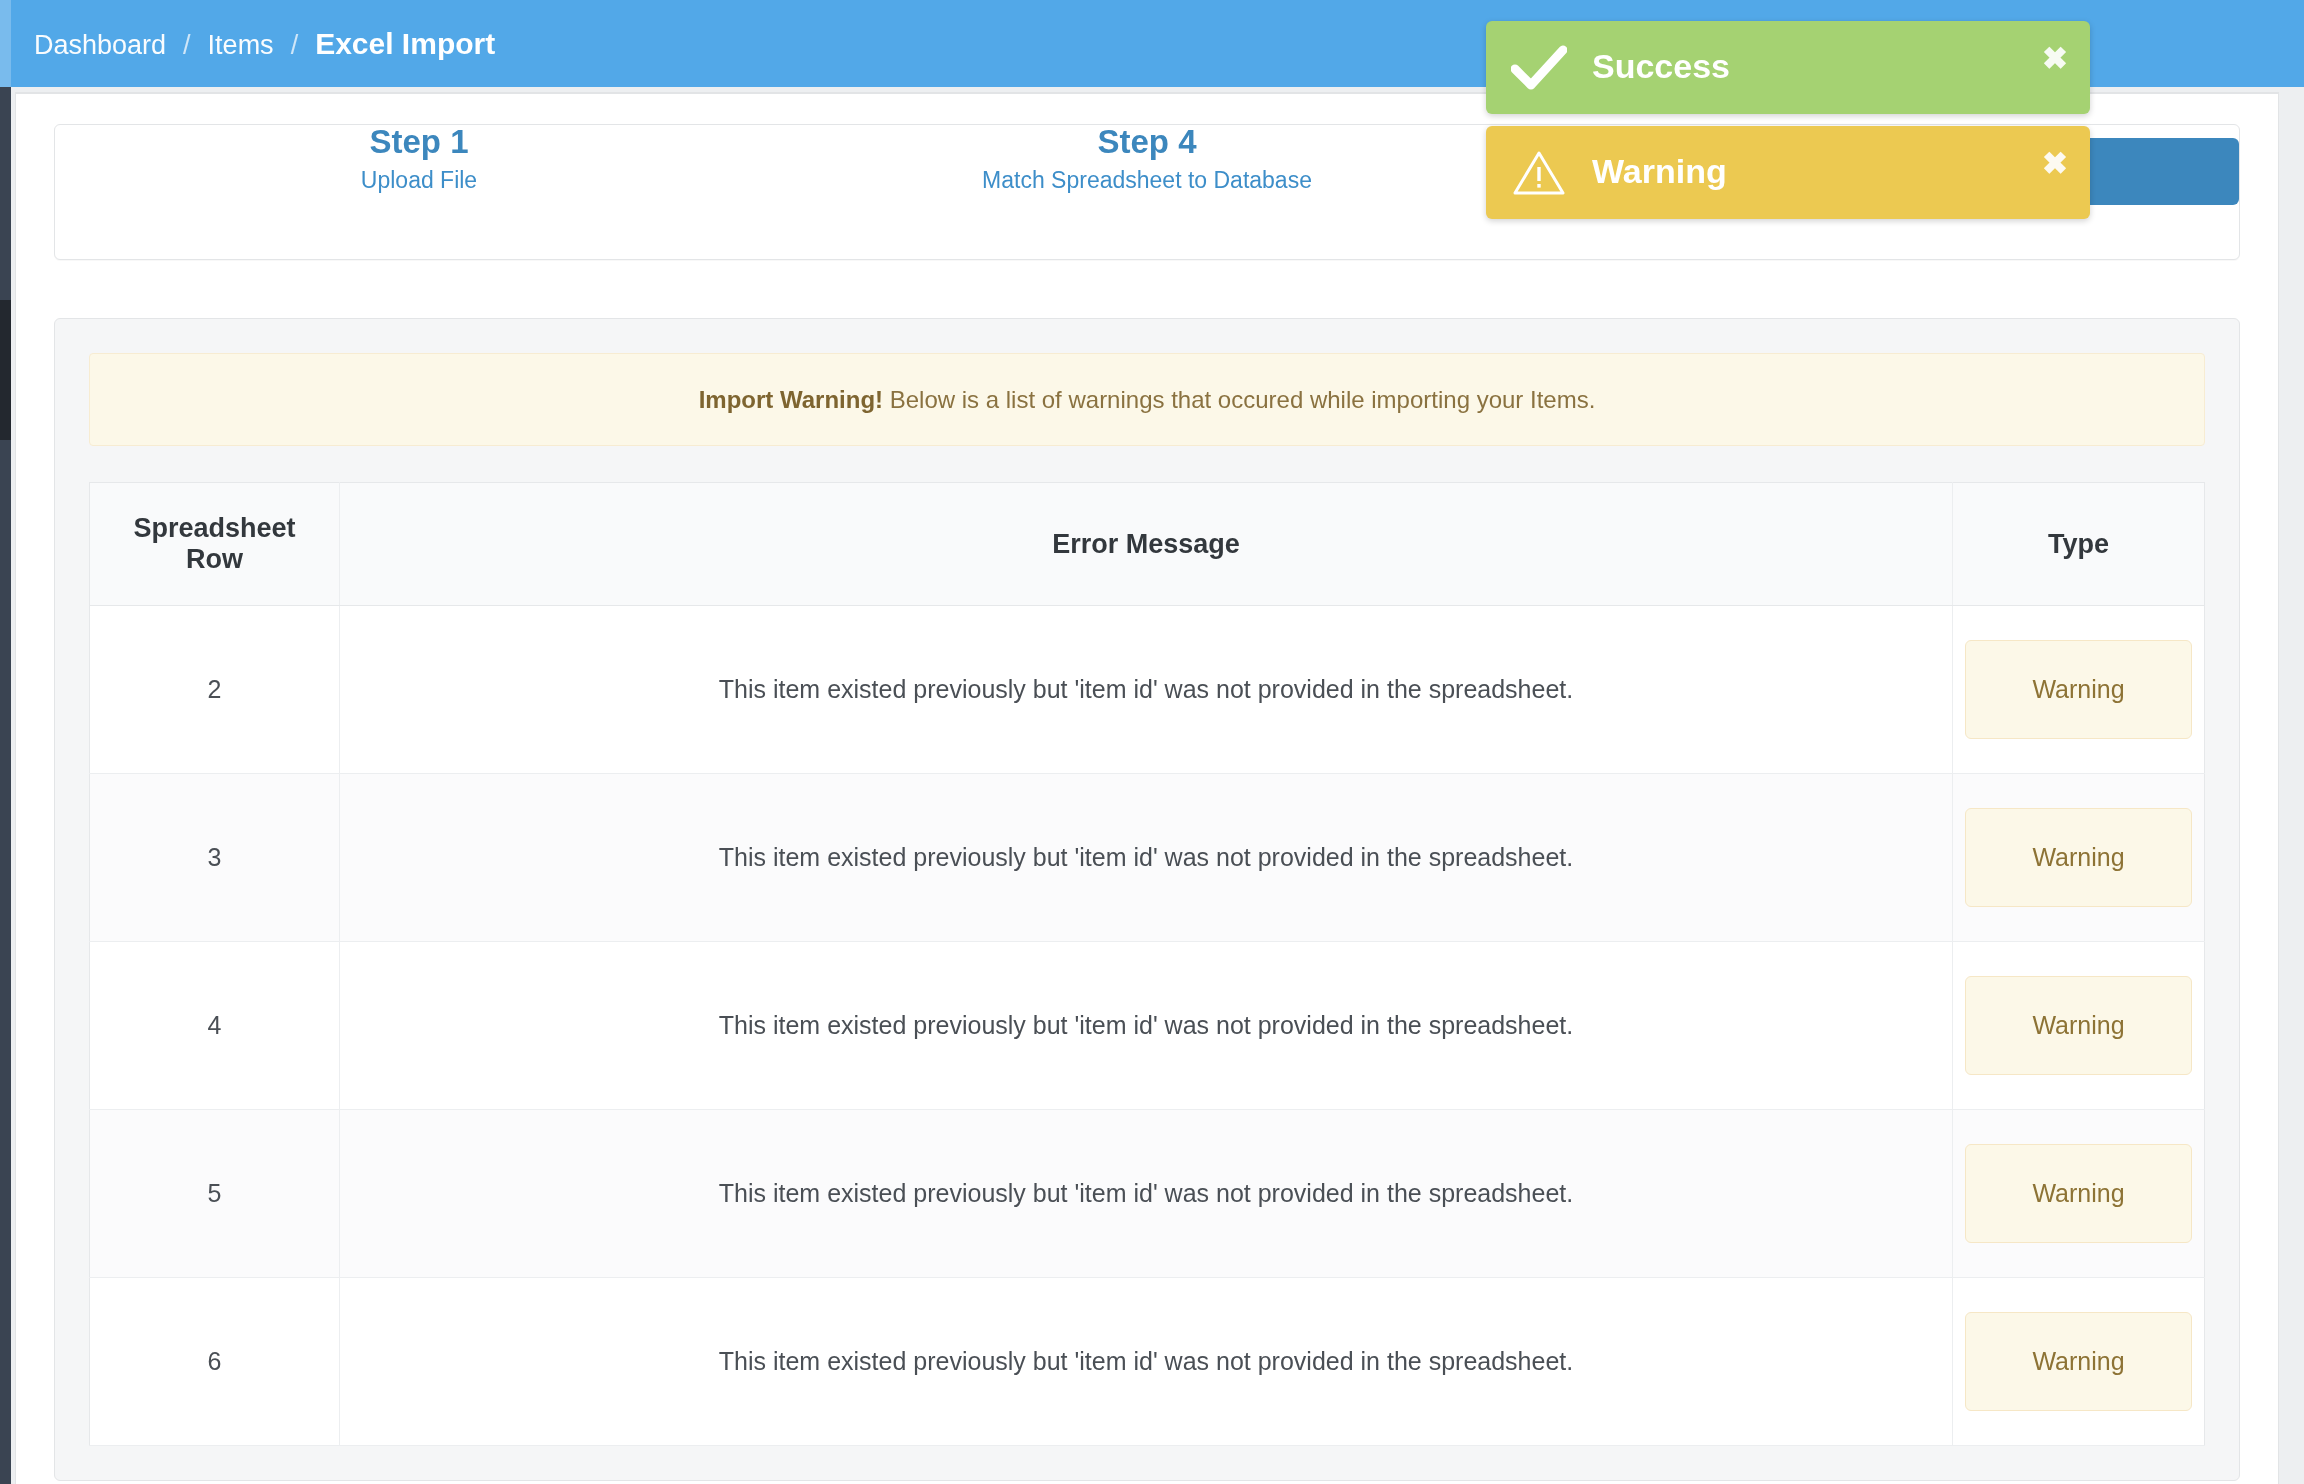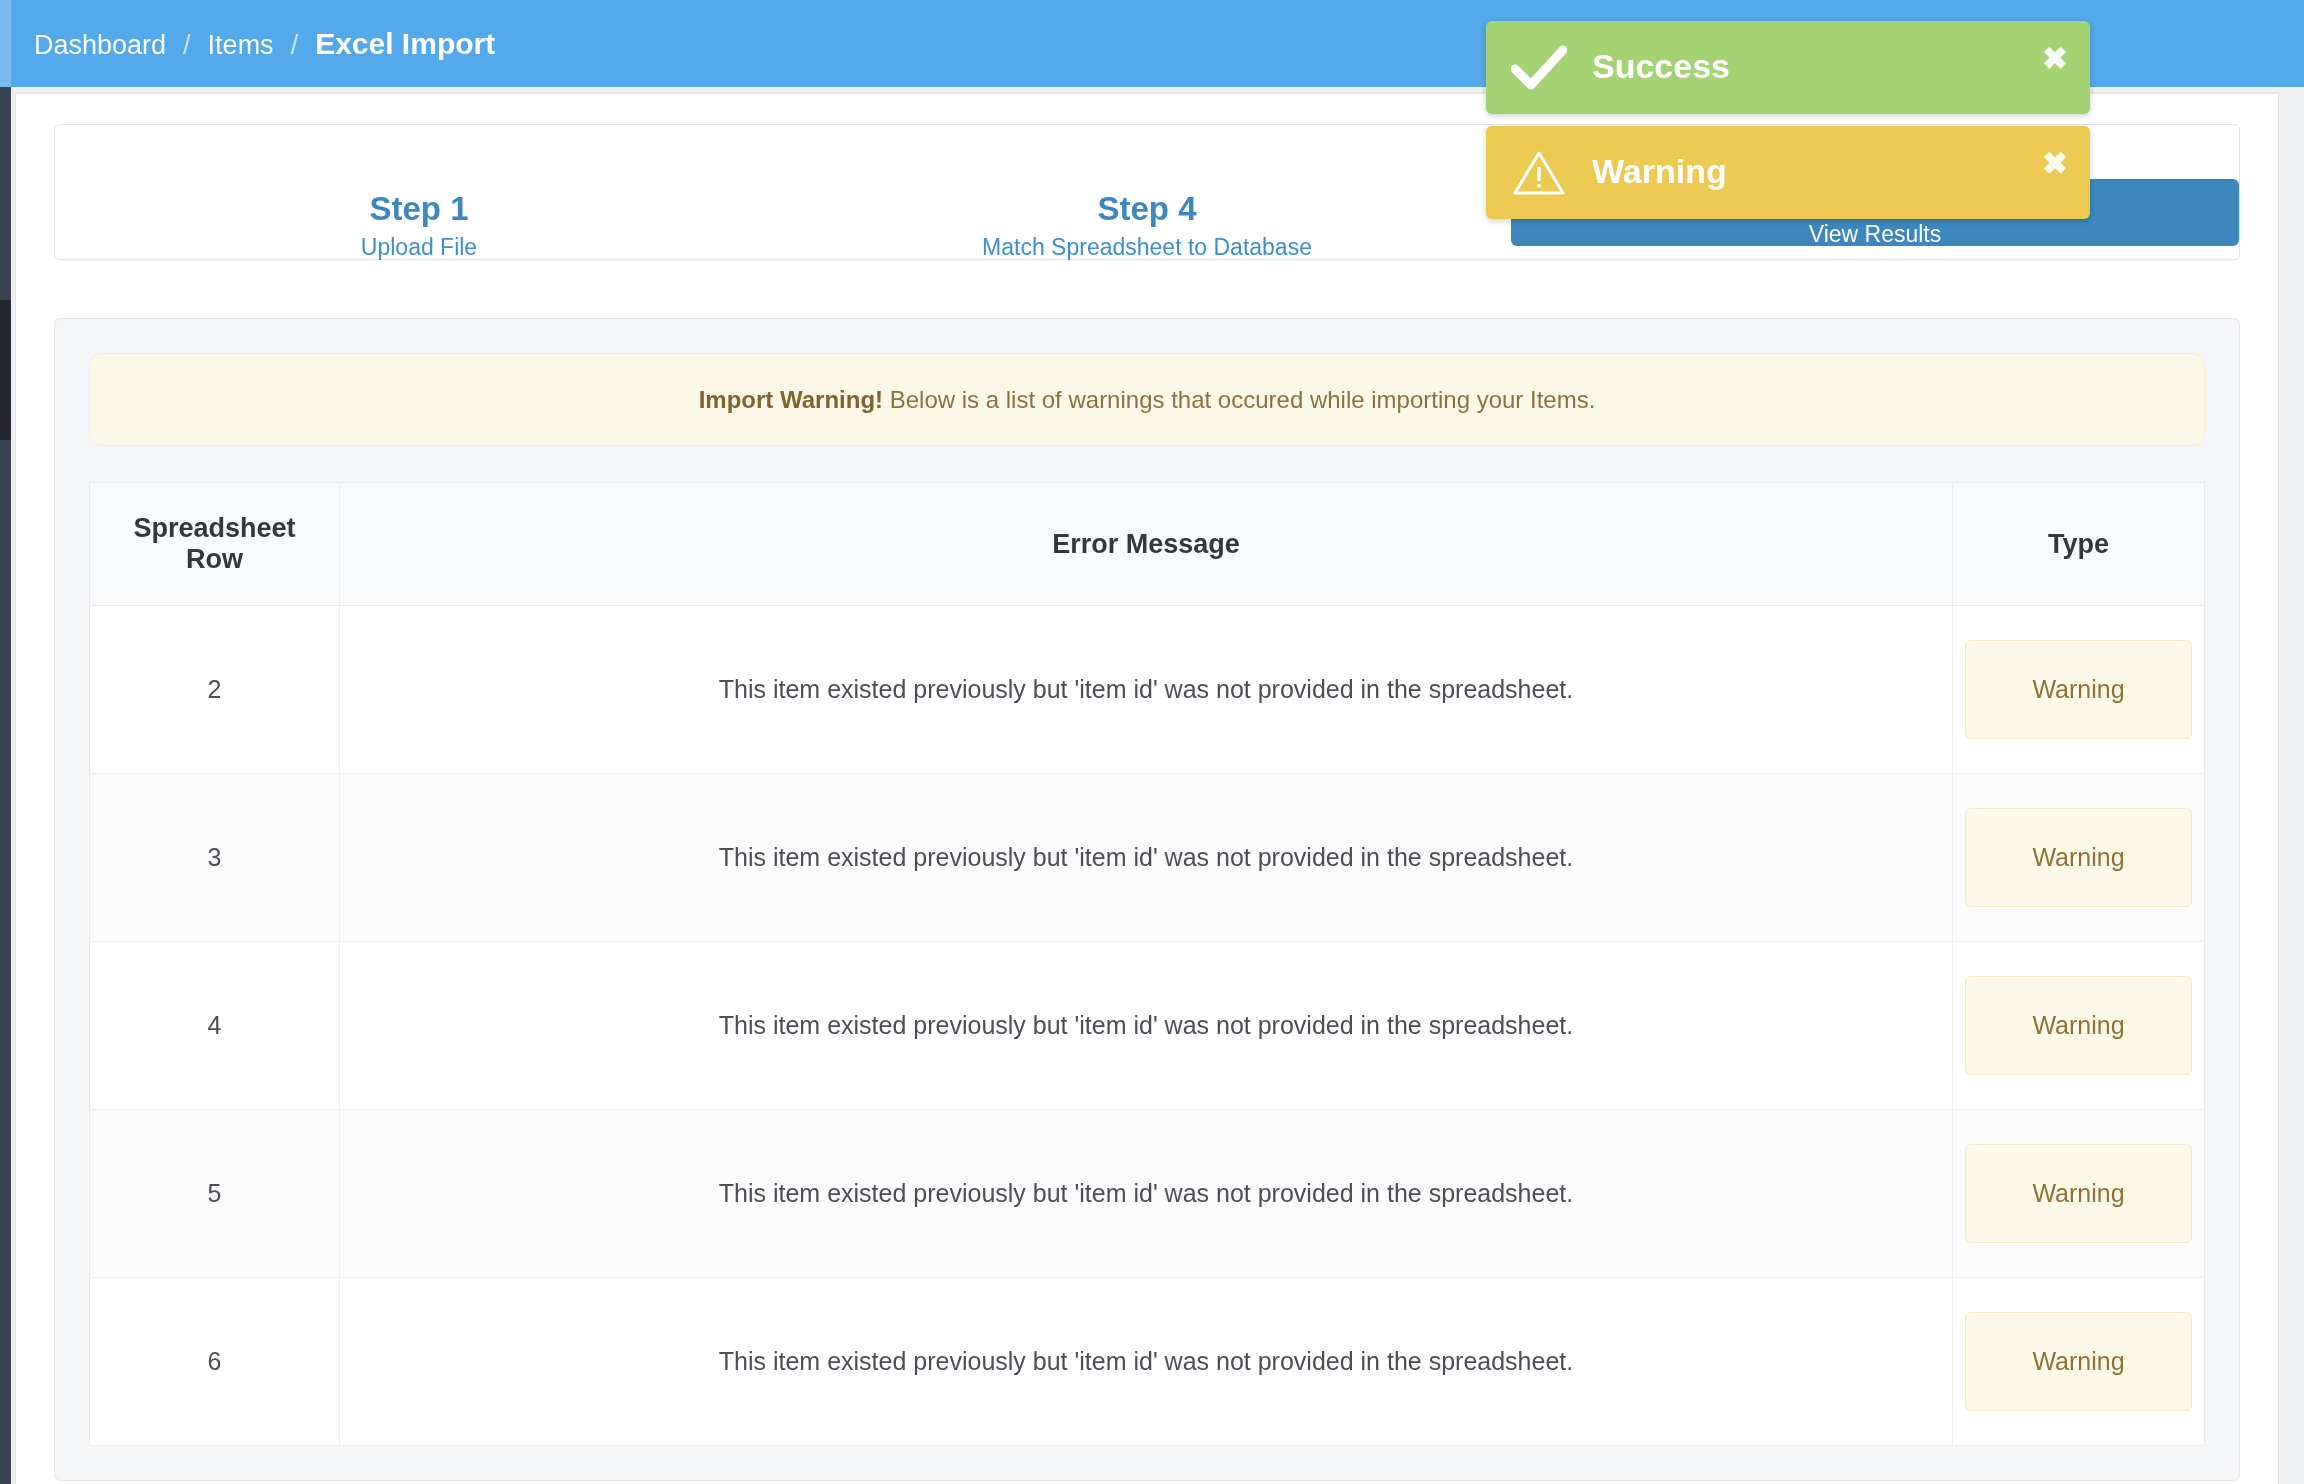--- a/index.html
+++ b/index.html
@@ -122,21 +122,21 @@
   }
 
   
   .steps-box {
     position: relative;
     border: 1px solid #e3e5e7;
     border-radius: 6px;
     background: #ffffff;
     height: 136px;
     display: flex;
-    align-items: flex-end;
+    align-items: flex-start;
     box-shadow: 0 1px 1px rgba(0,0,0,0.03);
   }
   .step-cell {
     flex: 1 1 0;
     display: flex;
     flex-direction: column;
     align-items: center;
     justify-content: center;
     gap: 11px;
     cursor: pointer;
@@ -167,21 +167,21 @@
     margin-top: 58px;
     border: 1px solid #e3e5e7;
     border-radius: 6px;
     background: #f5f6f7;
     padding: 34px;
   }
 
   .import-warning {
     background: #fcf8e8;
     border: 1px solid #f7ecd2;
-    border-radius: 12px;
+    border-radius: 4px;
     padding: 30px 20px;
     text-align: center;
     font-size: 24px;
     color: #8a7240;
     line-height: 1.3;
   }
   .import-warning b {
     font-weight: bold;
     color: #7e6530;
   }

